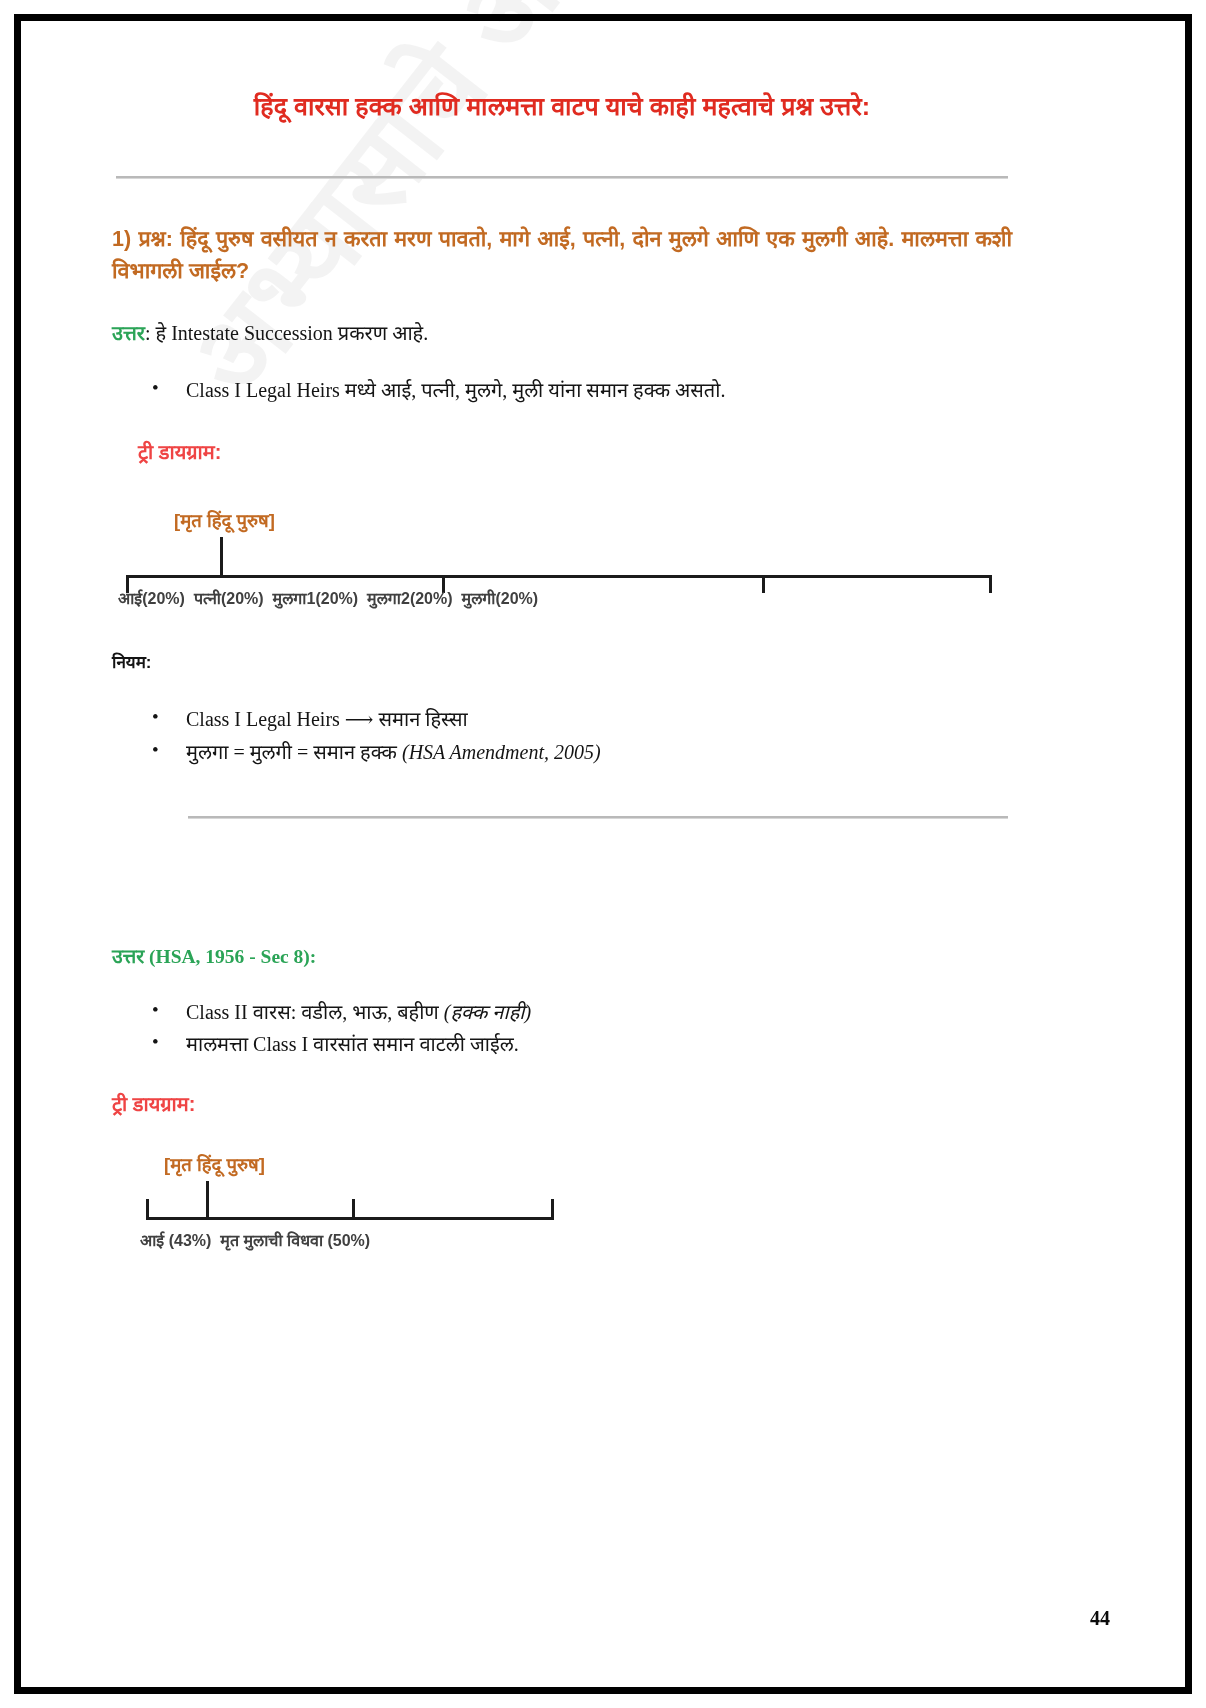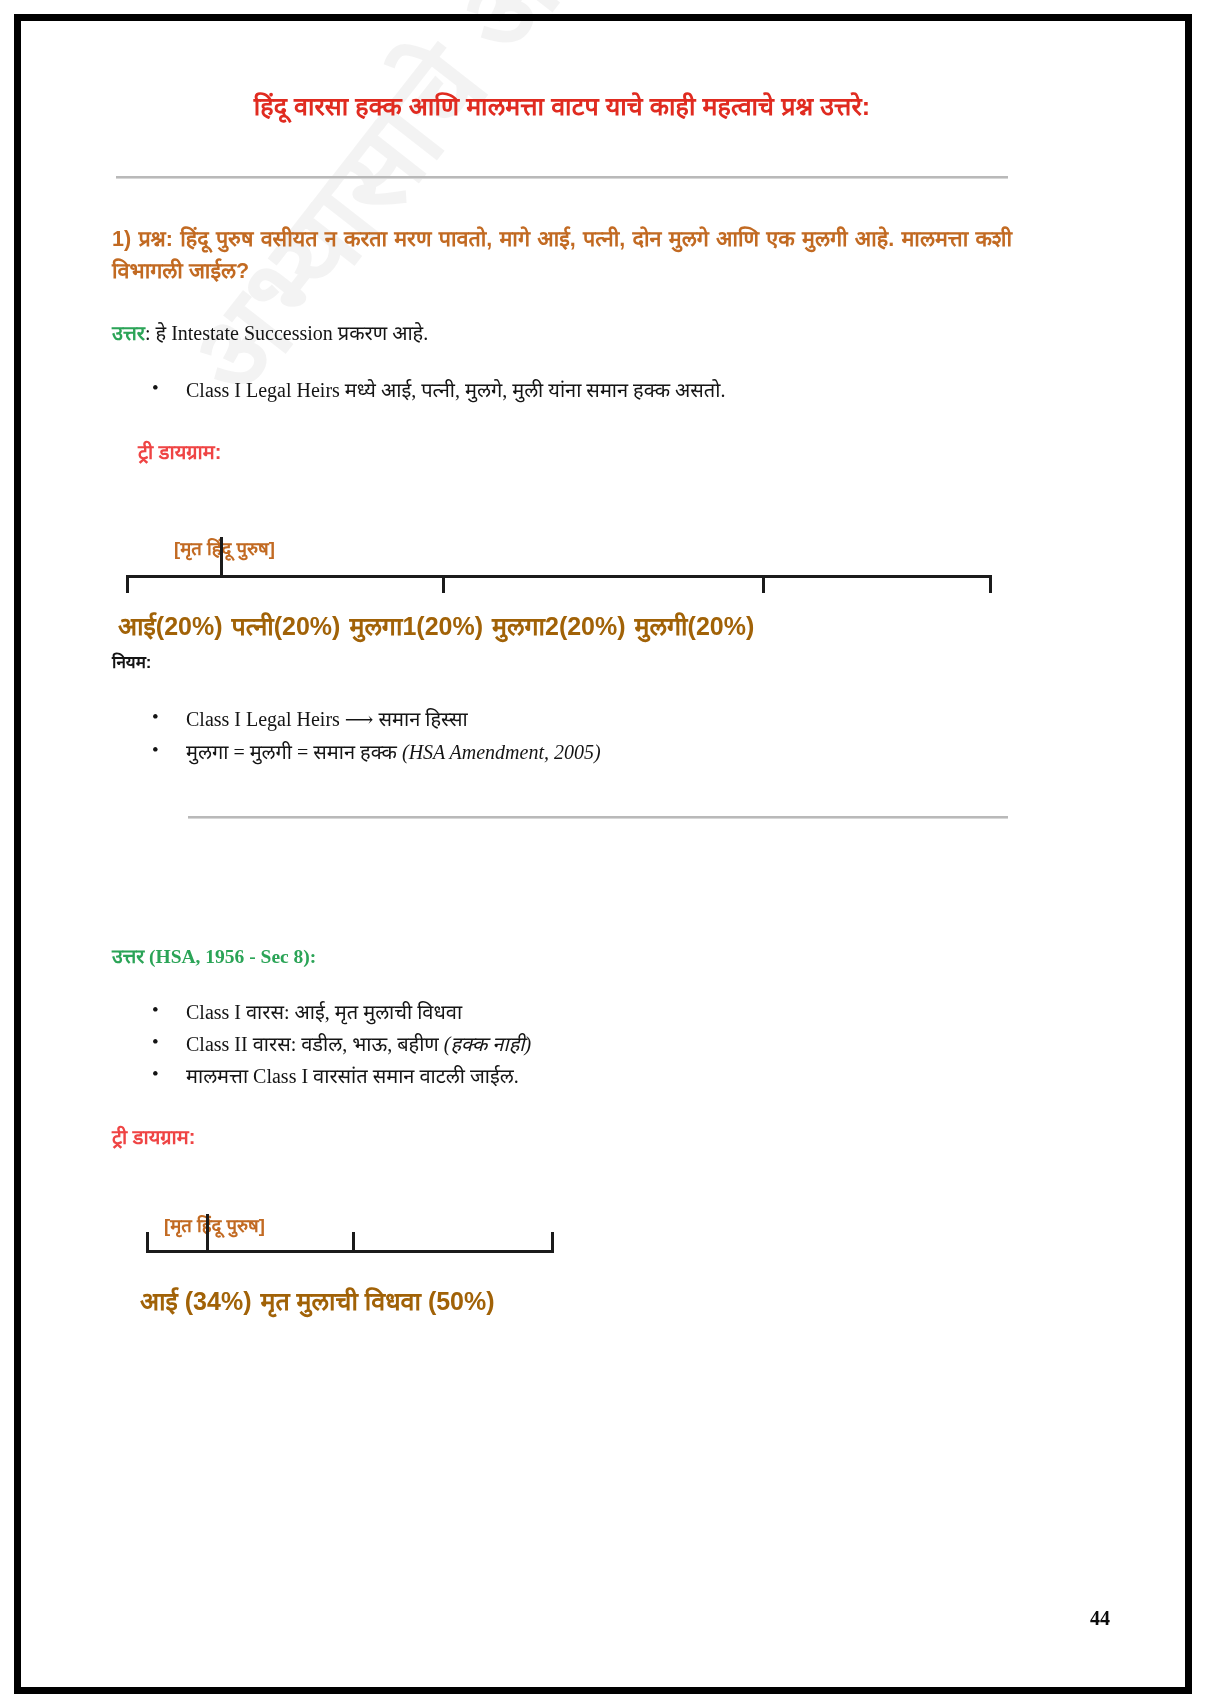--- a/index.html
+++ b/index.html
@@ -171,45 +171,43 @@
   .tree {
     position: relative;
   }
   .tree-root {
     color: #c26a22;
     font-weight: 700;
     font-family: "Liberation Sans", "DejaVu Sans", sans-serif;
     font-size: 18.5px;
     white-space: nowrap;
     position: absolute;
-    margin-top: 28px;
   }
   .tree-stem {
     position: absolute;
     width: 3px;
     background: #1b1b1b;
   }
   .tree-bar {
     position: absolute;
     height: 3px;
     background: #1b1b1b;
   }
   .tree-tick {
     position: absolute;
     width: 3px;
     background: #1b1b1b;
   }
   .tree-leaves {
     position: absolute;
-    color: #a16207;
-    font-weight: 700;
-    font-family: "Liberation Sans", "DejaVu Sans", sans-serif;
-    font-size: 25px;
+    color: #404040;
+    font-weight: 700;
+    font-family: "Liberation Sans", "DejaVu Sans", sans-serif;
+    font-size: 16px;
     white-space: nowrap;
-    margin-top: 21px;
   }
   .tree-leaves .gap { display: inline-block; width: 9px; }
 
   
   .page-number {
     position: absolute;
     right: 96px;
     bottom: 78px;
     font-family: "Liberation Serif", "DejaVu Serif", serif;
     font-weight: 700;
@@ -284,42 +282,39 @@
     <div style="height:92px"></div>
 
     <div style="height:30px"></div>
     <p class="answer-line">
       <span class="answer-label-sans">उत्तर (HSA, 1956 - Sec 8):</span>
     </p>
 
     <div style="height:24px"></div>
     <ul class="bullets">
       <li>
-        <span class="b">Class I वारस:</span><span> आई, मृत मुलाची विधवा</span>
-      </li>
-      <li>
         <span class="b">Class II वारस:</span><span> वडील, भाऊ, बहीण </span><span class="i">(हक्क नाही)</span>
       </li>
       <li>
         <span>मालमत्ता </span><span class="b">Class I वारसांत समान</span><span> वाटली जाईल.</span>
       </li>
     </ul>
 
     <div style="height:30px"></div>
     <p class="green-head">ट्री डायग्राम:</p>
 
     <div class="tree" style="height:130px; margin-top:12px;">
       <div class="tree-root" style="left:52px; top:22px;">[मृत हिंदू पुरुष]</div>
       <div class="tree-stem" style="left:94px; top:52px; height:36px;"></div>
       <div class="tree-bar" style="left:34px; top:88px; width:408px;"></div>
       <div class="tree-tick" style="left:34px; top:70px; height:18px;"></div>
       <div class="tree-tick" style="left:240px; top:70px; height:18px;"></div>
       <div class="tree-tick" style="left:439px; top:70px; height:18px;"></div>
       <div class="tree-leaves" style="left:28px; top:100px;">
-        <span>आई (34%)</span><span class="gap"></span><span>मृत मुलाची विधवा (50%)</span>
+        <span>आई (43%)</span><span class="gap"></span><span>मृत मुलाची विधवा (50%)</span>
       </div>
     </div>
 
   </div>
 
   <div class="page-number">44</div>
 
 </div>
 
 </body></html>

